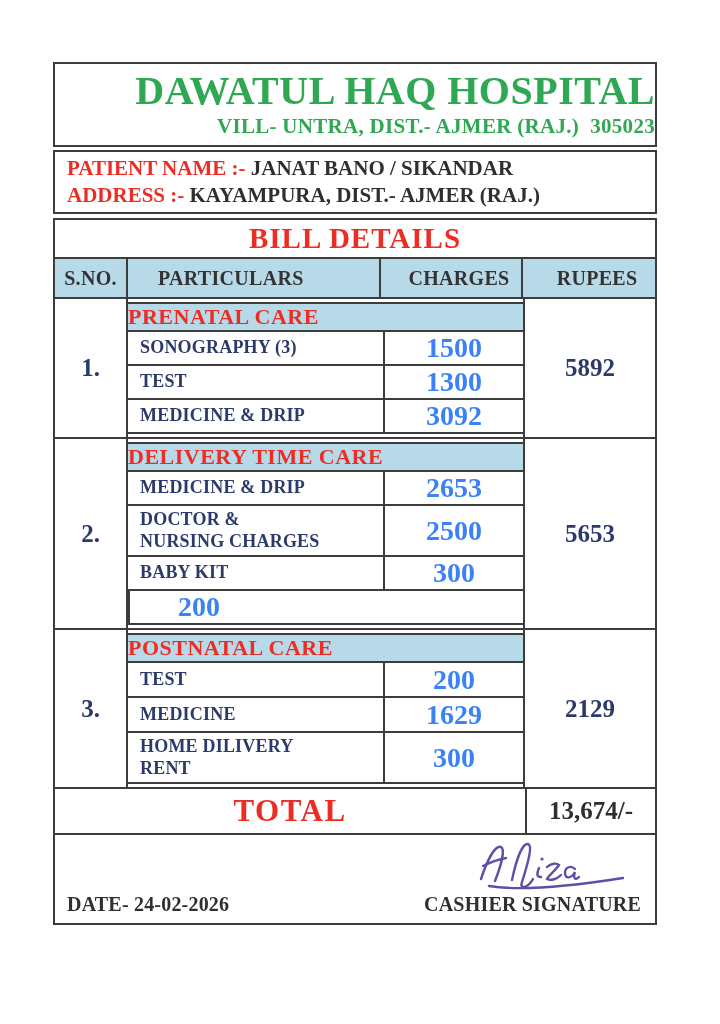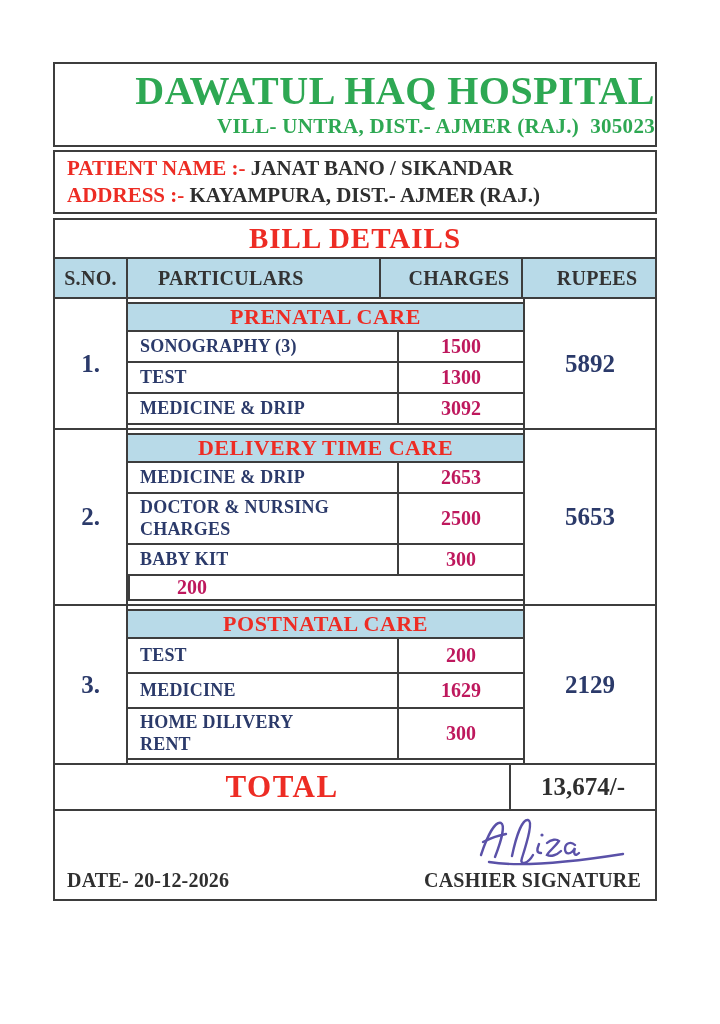--- a/index.html
+++ b/index.html
@@ -33,35 +33,35 @@
   .th-sno { width:73px; justify-content:center; }
   .th-part { flex:1; padding-left:14px; }
   .th-charges { width:126px; justify-content:center; }
   .th-rupees { width:116px; justify-content:center; border-right:none; }
 
   .section { display:flex; border-bottom:2px solid #3d3d3d; }
   .sno-cell { width:73px; border-right:2px solid #3d3d3d; display:flex;
     align-items:center; justify-content:center; color:#2B3A6A; font-size:25px; }
   .mid-cell { flex:1; border-right:2px solid #3d3d3d; padding:3px 0; }
   .band { border-top:2px solid #3d3d3d; border-bottom:2px solid #3d3d3d;
-    background:#B8DAE8; text-align:center; color:#ED2C24; font-size:22px;
+    background:#B8DAE8; color:#ED2C24; font-size:22px;
     height:30px; line-height:26px; letter-spacing:0.5px; }
   .item { display:flex; border-bottom:2px solid #3d3d3d; }
   .item-label { flex:1; padding:3px 58px 3px 12px; color:#2B3A6A; font-size:18px;
     display:flex; align-items:center; min-height:29px; line-height:1.2; letter-spacing:0.2px; }
-  .item-charge { width:126px; border-left:2px solid #3d3d3d; display:flex;
-    align-items:center; justify-content:center; color:#be185d; font-size:20px; }
+  .item-charge { width:140px; border-left:2px solid #3d3d3d; display:flex;
+    align-items:center; justify-content:center; color:#3b82f6; font-size:28px; }
   .tall-items .item-label { min-height:33px; }
   .rupees-cell { width:130px; display:flex; align-items:center; justify-content:center;
     color:#2B3A6A; font-size:25px; }
 
   .total-row { display:flex; border-bottom:2px solid #3d3d3d; height:46px; }
   .total-label { flex:1; text-align:center; color:#ED2C24; font-size:31px;
     line-height:44px; letter-spacing:1.5px; }
-  .total-value { width:146px; border-left:2px solid #3d3d3d; text-align:center;
+  .total-value { width:130px; border-left:2px solid #3d3d3d; text-align:center;
     color:#2f2f2f; font-size:25px; line-height:44px; }
 
   .footer-box { height:88px; position:relative; }
   .signature-wrap { position:absolute; right:20px; top:2px; width:160px; height:56px; }
   .date-text, .cashier-text { position:absolute; bottom:7px; font-size:20px;
     color:#2f2f2f; letter-spacing:0.2px; }
   .date-text { left:12px; }
   .cashier-text { right:14px; }
 </style>
 </head>
@@ -166,18 +166,18 @@
             <path d="M8,29 C16,25 25,22 31,21"></path>
             <path d="M37,43 C41,24 47,6 53,7 C58,8 53,26 47,45 C44,53 53,51 58,42"></path>
             <path d="M64,31 C62,36 61,40 66,40"></path>
             <path d="M72,30 C76,26 82,26 84,28 C80,34 74,38 72,42 C76,44 82,42 86,38"></path>
             <path d="M100,32 C96,28 90,30 90,36 C90,42 96,42 100,35 C98,41 100,44 104,40"></path>
             <path d="M14,49 C50,55 110,47 148,41"></path>
           </g>
           <circle cx="67" cy="22" r="1.6" fill="#5A51A8"></circle>
         </svg>
       </div>
-      <div class="date-text">DATE- 20-12-2026</div>
+      <div class="date-text">DATE- 24-02-2026</div>
       <div class="cashier-text">CASHIER SIGNATURE</div>
     </div>
 
   </div>
 </div>
 
 </body></html>

